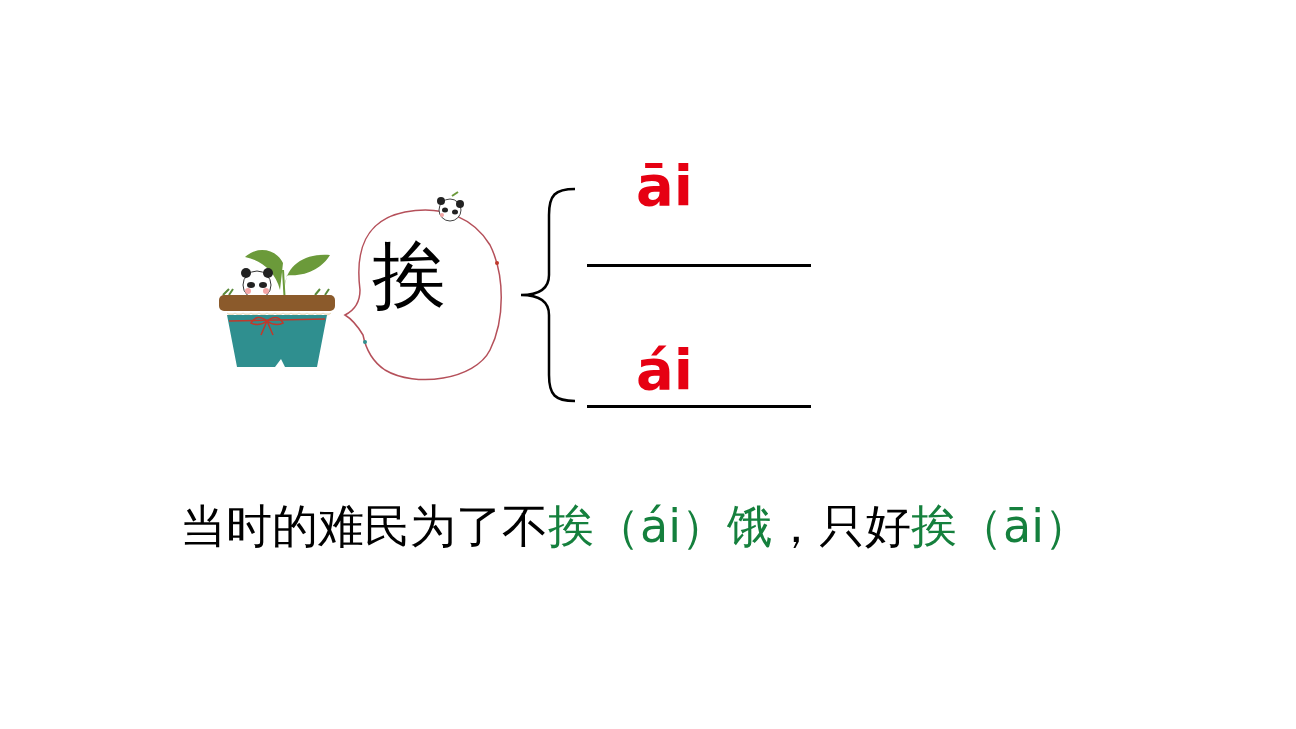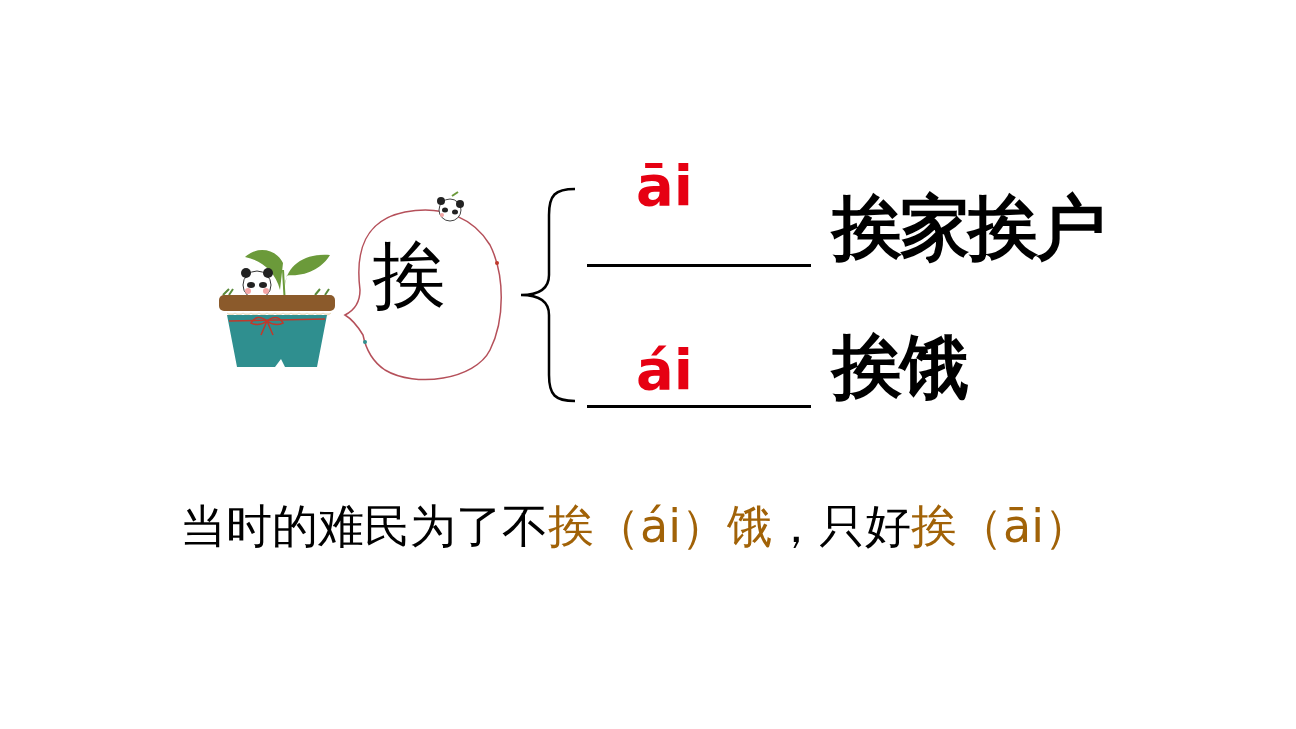--- a/index.html
+++ b/index.html
@@ -21,21 +21,21 @@
   .blank-line.top { top: 264px; }
   .blank-line.bottom { top: 405px; }
 
   .word { position: absolute; font-weight: bold; font-size: 70px; color: #000; line-height: 1; letter-spacing: -2px; }
   .word.top { left: 832px; top: 193px; }
   .word.bottom { left: 832px; top: 332px; }
 
   .sentence { position: absolute; left: 120px; top: 488px; width: 1050px; font-size: 46px; line-height: 77px; color: #000; }
   .sentence .line1 { padding-left: 60px; display: block; }
   .sentence .line2 { display: block; }
-  .red { color: #a16207; }
+  .red { color: #15803d; }
 </style>
 </head>
 <body>
 
 <div class="slide">
 
   <div class="illustration">
     <svg width="300" height="200" viewBox="0 0 300 200">
 
       <path d="M 130 125 C 140 120, 145 112, 145 100 C 140 60, 150 30, 190 22 C 230 14, 260 30, 275 55 C 290 85, 290 130, 275 160 C 260 190, 200 198, 170 180 C 155 170, 150 155, 148 145 C 142 135, 135 128, 130 125 Z" fill="#ffffff" stroke="#b5505a" stroke-width="1.5"></path>
@@ -82,25 +82,23 @@
   </div>
 
   <div class="main-char">挨</div>
 
   <svg class="brace" width="70" height="220" viewBox="0 0 70 220">
     <path d="M 60 4 C 40 4, 34 10, 34 30 L 34 90 C 34 104, 24 110, 6 110 C 24 110, 34 116, 34 130 L 34 190 C 34 210, 40 216, 60 216" fill="none" stroke="#000" stroke-width="2.5"></path>
   </svg>
 
   <div class="pinyin top">āi</div>
   <div class="blank-line top"></div>
-  <div class="word top">挨家挨户</div>
 
   <div class="pinyin bottom">ái</div>
   <div class="blank-line bottom"></div>
-  <div class="word bottom">挨饿</div>
 
   <div class="sentence">
     <span class="line1">
       <span>当时的难民为了不</span><span class="red">挨（ái）饿</span><span>，只好</span><span class="red">挨（āi）</span>
     </span>
   </div>
 
 </div>
 
 </body></html>

